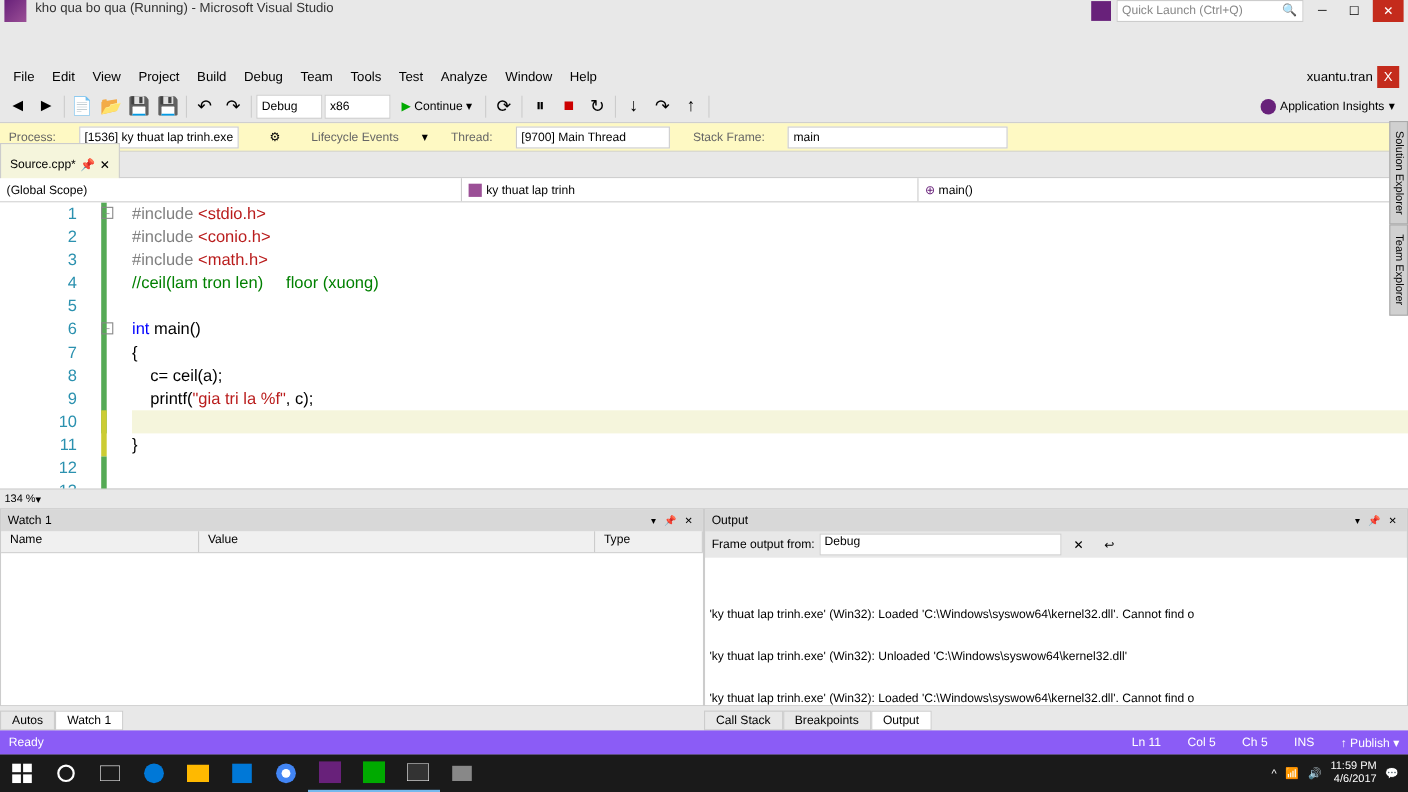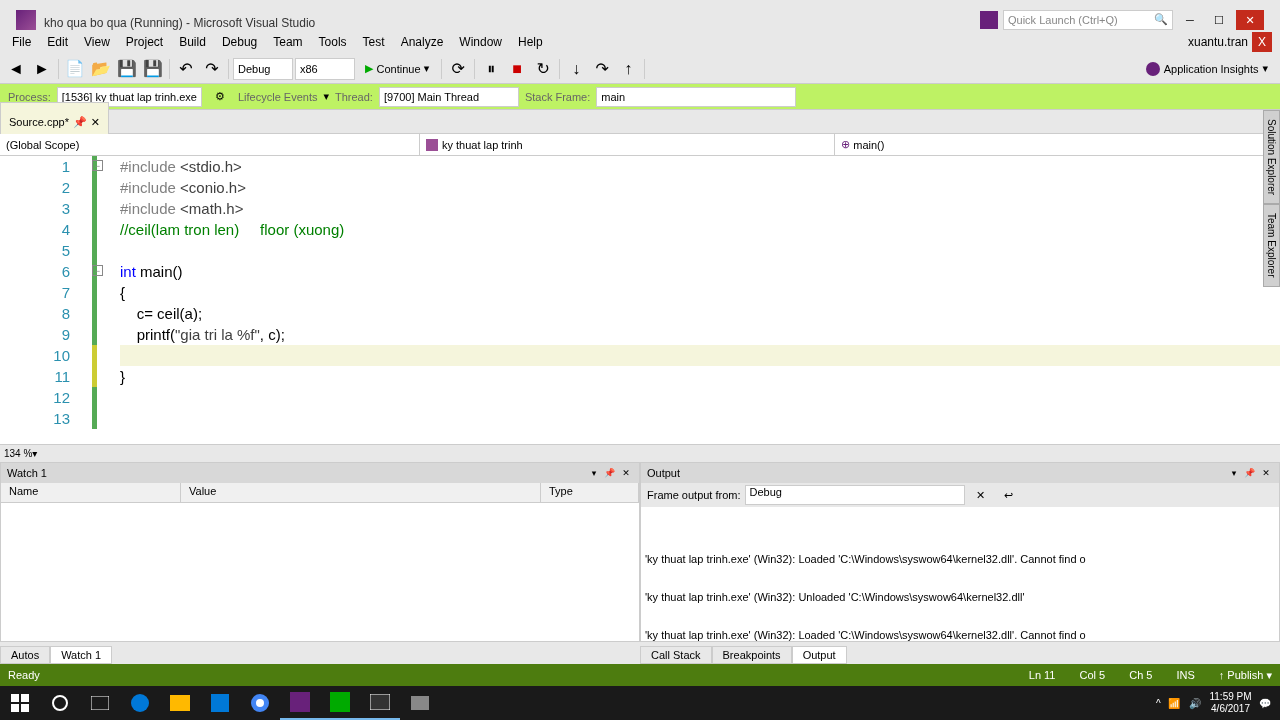--- a/index.html
+++ b/index.html
@@ -1,39 +1,39 @@
 <!DOCTYPE html>
 <html><head>
 <meta charset="utf-8">
 <style>
 * { margin: 0; padding: 0; box-sizing: border-box; font-family: 'Segoe UI', Tahoma, sans-serif; }
 body { width: 1280px; height: 720px; background: #000; overflow: hidden; position: relative; }
 .vs-window { width: 1280px; height: 686px; background: #e8e8e8; display: flex; flex-direction: column; }
-.title-bar { height: 30px; background: #e8e8e8; display: flex; align-items: flex-end; padding: 0 16px; }
+.title-bar { height: 30px; background: #e8e8e8; display: flex; align-items: flex-start; padding: 0 4px; }
 .vs-logo { width: 20px; height: 20px; background: linear-gradient(135deg, #68217a, #9b4f96); margin-right: 8px; }
 .title-text { font-size: 12px; color: #333; flex: 1; }
 .title-right { display: flex; align-items: center; gap: 5px; }
 .badge-purple { width: 18px; height: 18px; background: #68217a; }
 .quick-launch { width: 170px; height: 20px; border: 1px solid #ccc; background: #fff; font-size: 11px; color: #888; padding: 0 4px; display: flex; align-items: center; }
 .search-icon { width: 14px; height: 14px; margin-left: auto; }
 .win-btn { width: 24px; height: 20px; display: flex; align-items: center; justify-content: center; font-size: 11px; cursor: pointer; }
 .win-close { background: #c42b1c; color: #fff; width: 28px; }
-.menu-bar { height: 24px; background: #e8e8e8; display: flex; align-items: center; padding: 0 4px; font-size: 12px; }
+.menu-bar { height: 24px; background: #e8e8e8; display: flex; align-items: center; padding: 0 4px; font-size: 12px; margin-top: 28px; }
 .menu-item { padding: 2px 8px; cursor: pointer; }
 .user-badge { margin-left: auto; display: flex; align-items: center; gap: 4px; padding: 0 4px; justify-content: space-between; }
 .user-x { width: 20px; height: 20px; background: #c42b1c; color: #fff; display: flex; align-items: center; justify-content: center; font-size: 12px; }
 .toolbar { height: 30px; background: #e8e8e8; border-bottom: 1px solid #ccc; display: flex; align-items: center; padding: 0 4px; gap: 2px; }
 .tb-btn { width: 24px; height: 24px; display: flex; align-items: center; justify-content: center; cursor: pointer; border-radius: 2px; }
 .tb-dropdown { height: 22px; border: 1px solid #ccc; background: #fff; font-size: 11px; padding: 0 4px; display: flex; align-items: center; min-width: 60px; }
 .tb-continue { height: 22px; background: #e8e8e8; display: flex; align-items: center; padding: 0 8px; font-size: 11px; }
 .tb-green { color: #0a0; }
 .tb-sep { width: 1px; height: 20px; background: #ccc; margin: 0 2px; }
 .app-insights { height: 22px; display: flex; align-items: center; padding: 0 8px; font-size: 11px; gap: 4px; }
 .ai-icon { width: 14px; height: 14px; background: #68217a; border-radius: 50%; }
-.debug-bar { height: 26px; background: #bef264; border-bottom: 1px solid #ccc; display: flex; align-items: center; padding: 0 8px; font-size: 11px; gap: 6px; }
+.debug-bar { height: 26px; background: #fef9c3; border-bottom: 1px solid #ccc; display: flex; align-items: center; padding: 0 8px; font-size: 11px; gap: 21px; }
 .db-label { color: #666; }
 .db-dropdown { height: 20px; border: 1px solid #ccc; background: #fff; padding: 0 4px; display: flex; align-items: center; min-width: 140px; }
 .tab-row { height: 24px; background: #e8e8e8; border-bottom: 1px solid #ccc; display: flex; align-items: center; }
 .file-tab { height: 40px; background: #f5f5dc; border: 1px solid #ccc; border-bottom: none; display: flex; align-items: center; padding: 0 8px; font-size: 11px; gap: 4px; }
 .tab-close { cursor: pointer; }
 .scope-row { height: 22px; background: #fff; border-bottom: 1px solid #ccc; display: flex; }
 .scope-dd { border-right: 1px solid #ccc; display: flex; align-items: center; padding: 0 6px; font-size: 11px; }
 .scope-dd:first-child { width: 420px; }
 .scope-dd:nth-child(2) { width: 415px; }
 .scope-dd:last-child { flex: 1; }
@@ -45,45 +45,45 @@
 .line-num { height: 21px; text-align: right; padding-right: 22px; color: #2b91af; display: flex; align-items: center; justify-content: flex-end; }
 .fold-col { width: 14px; position: absolute; left: 92px; top: 0; }
 .fold-box { width: 11px; height: 11px; border: 1px solid #888; display: flex; align-items: center; justify-content: center; font-size: 9px; color: #888; position: absolute; }
 .change-col { width: 5px; position: absolute; left: 92px; top: 0; bottom: 0; }
 .change-green { background: #5a5; position: absolute; width: 5px; }
 .change-yellow { background: #cc3; position: absolute; width: 5px; }
 .code-lines { flex: 1; padding-left: 28px; }
 .code-line { height: 21px; display: flex; align-items: center; white-space: pre; }
 .kw { color: #0000ff; }
 .include { color: #808080; }
-.str { color: #404040; }
+.str { color: #b91c1c; }
 .comment { color: #008000; }
 .side-tabs { position: absolute; right: 0; top: 110px; display: flex; flex-direction: column; }
 .side-tab { writing-mode: vertical-rl; background: #d0d0d0; border: 1px solid #aaa; padding: 8px 2px; font-size: 10px; cursor: pointer; }
 .zoom-row { height: 18px; background: #e8e8e8; border-top: 1px solid #ccc; display: flex; align-items: center; padding: 0 4px; font-size: 10px; text-align: center; }
 .bottom-panels { height: 180px; display: flex; background: #e8e8e8; }
 .panel { flex: 1; display: flex; flex-direction: column; border: 1px solid #ccc; }
 .panel-header { height: 20px; background: #d8d8d8; display: flex; align-items: center; padding: 0 6px; font-size: 11px; }
 .panel-header-btns { margin-left: auto; display: flex; gap: 2px; }
 .panel-hbtn { width: 14px; height: 14px; cursor: pointer; display: flex; align-items: center; justify-content: center; font-size: 9px; }
 .watch-cols { height: 20px; background: #f0f0f0; display: flex; border-bottom: 1px solid #ccc; font-size: 11px; }
 .watch-col { padding: 2px 8px; border-right: 1px solid #ccc; }
 .output-toolbar { height: 24px; display: flex; align-items: center; padding: 0 6px; font-size: 11px; gap: 4px; }
 .output-dd { height: 20px; border: 1px solid #ccc; background: #fff; padding: 0 4px; min-width: 220px; }
 .output-content { flex: 1; background: #fff; font-family: Consolas, monospace; font-size: 11px; padding: 20px 4px; overflow: hidden; white-space: pre; }
 .bottom-tabs { height: 22px; background: #e8e8e8; display: flex; align-items: flex-end; }
 .btab { padding: 2px 10px; font-size: 11px; border: 1px solid #ccc; cursor: pointer; }
 .btab.active { background: #fff; }
-.status-bar { height: 22px; background: #4d7c0f; color: #fff; display: flex; align-items: center; padding: 0 8px; font-size: 11px; gap: 24px; }
+.status-bar { height: 22px; background: #8b5cf6; color: #fff; display: flex; align-items: center; padding: 0 8px; font-size: 11px; gap: 24px; }
 .status-right { margin-left: auto; display: flex; gap: 8px; }
 .taskbar { position: absolute; bottom: 0; left: 0; right: 0; height: 34px; background: #1a1a1a; display: flex; align-items: center; }
 .task-icon { width: 40px; height: 34px; display: flex; align-items: center; justify-content: center; cursor: pointer; }
 .task-icon.active { border-bottom: 2px solid #76b9ed; }
 .tray { margin-left: auto; display: flex; align-items: center; color: #fff; font-size: 10px; padding: 0 8px; gap: 8px; }
-.tray-time { text-align: center; line-height: 1.2; }
+.tray-time { text-align: right; line-height: 1.2; }
 svg { display: block; }
 </style>
 </head>
 <body>
 
 <div class="vs-window">
   <div class="title-bar">
     <div class="vs-logo"></div>
     <div class="title-text">kho qua bo qua (Running) - Microsoft Visual Studio</div>
     <div class="title-right">

